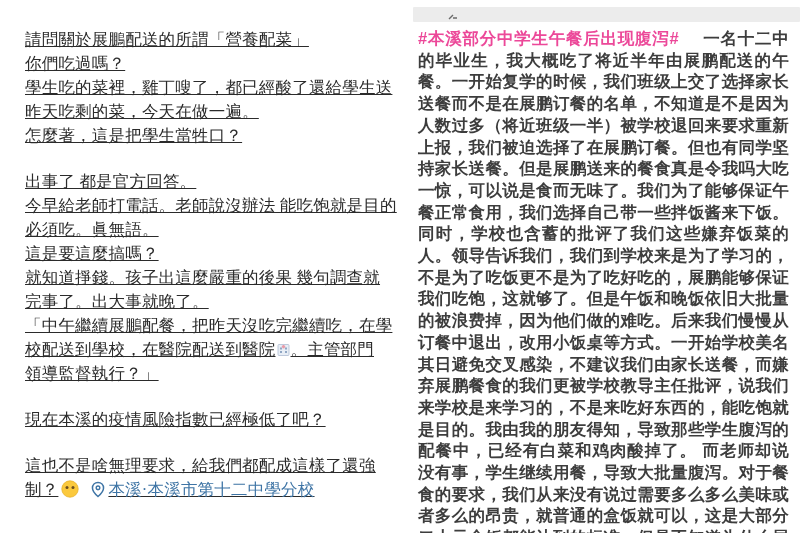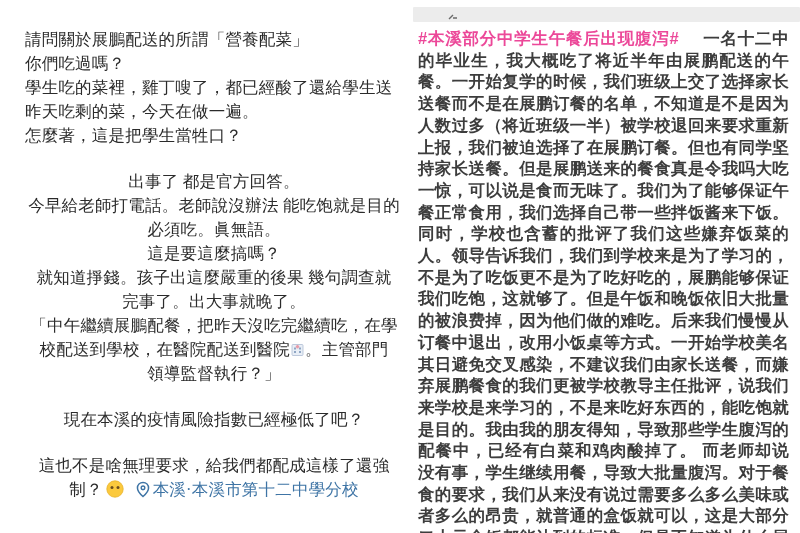--- a/index.html
+++ b/index.html
@@ -7,22 +7,22 @@
     position:relative;width:800px;height:533px;background:#ffffff;overflow:hidden;
     font-family:"Liberation Sans","DejaVu Sans",sans-serif;
   }
 
   
   .left-panel{
     position:absolute;left:25px;top:28px;width:378px;
     font-family:"Liberation Serif","DejaVu Serif",serif;
     color:#2b2b2b;font-size:16.5px;
   }
-  .left-panel .para{margin:0;}
-  .left-panel .para + .para{margin-top:22px;text-align:center;}
+  .left-panel .para{margin:0;text-decoration:underline;}
+  .left-panel .para + .para{margin-top:22px;}
   .left-panel .line{
     height:24px;line-height:24px;white-space:nowrap;letter-spacing:0.2px;
   }
   .inline-icon{display:inline-block;vertical-align:-2px;}
   .emoji-face{display:inline-block;vertical-align:-3px;margin-left:3px;}
   .location-link{
     color:#3e74a5;text-decoration:none;margin-left:12px;cursor:pointer;
   }
   .location-link .pin{vertical-align:-3px;margin-right:3px;}
 

